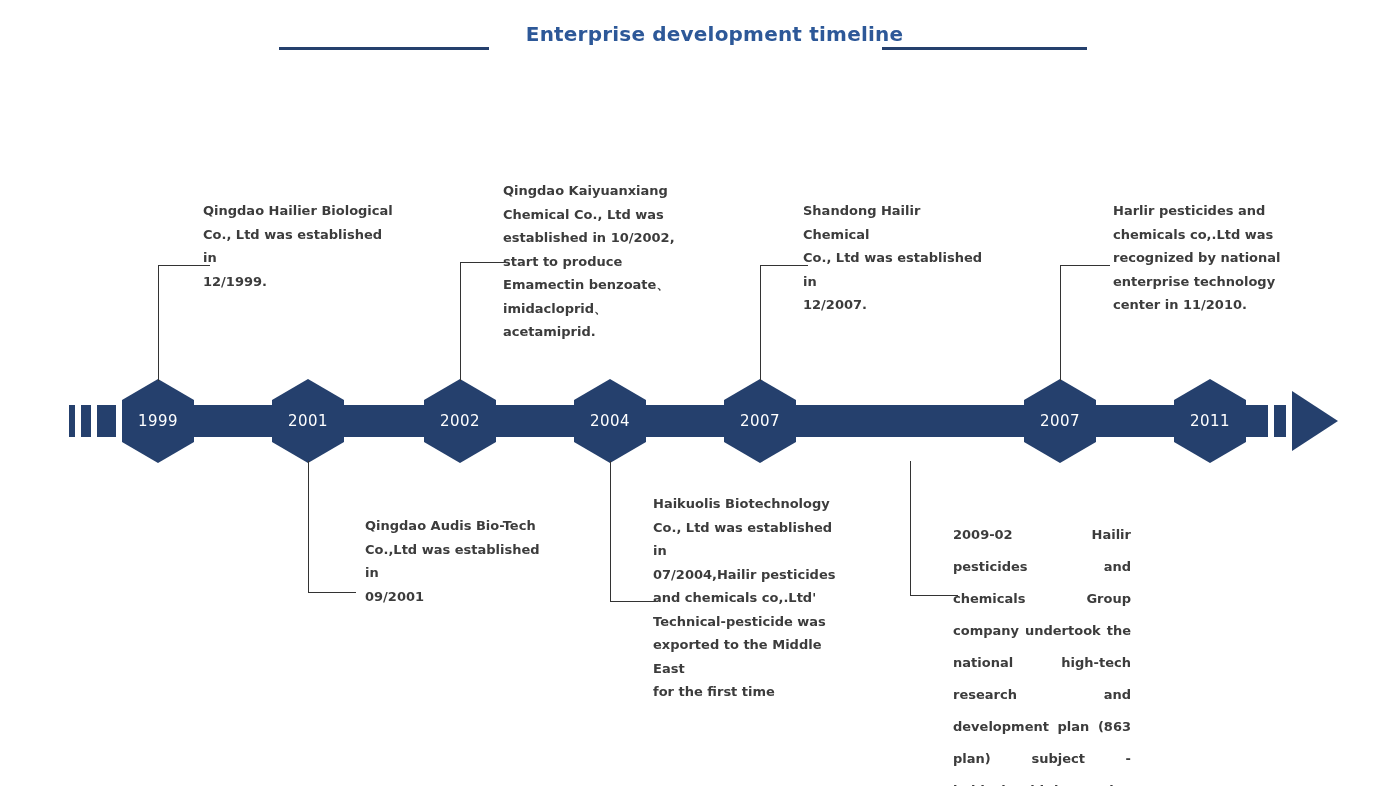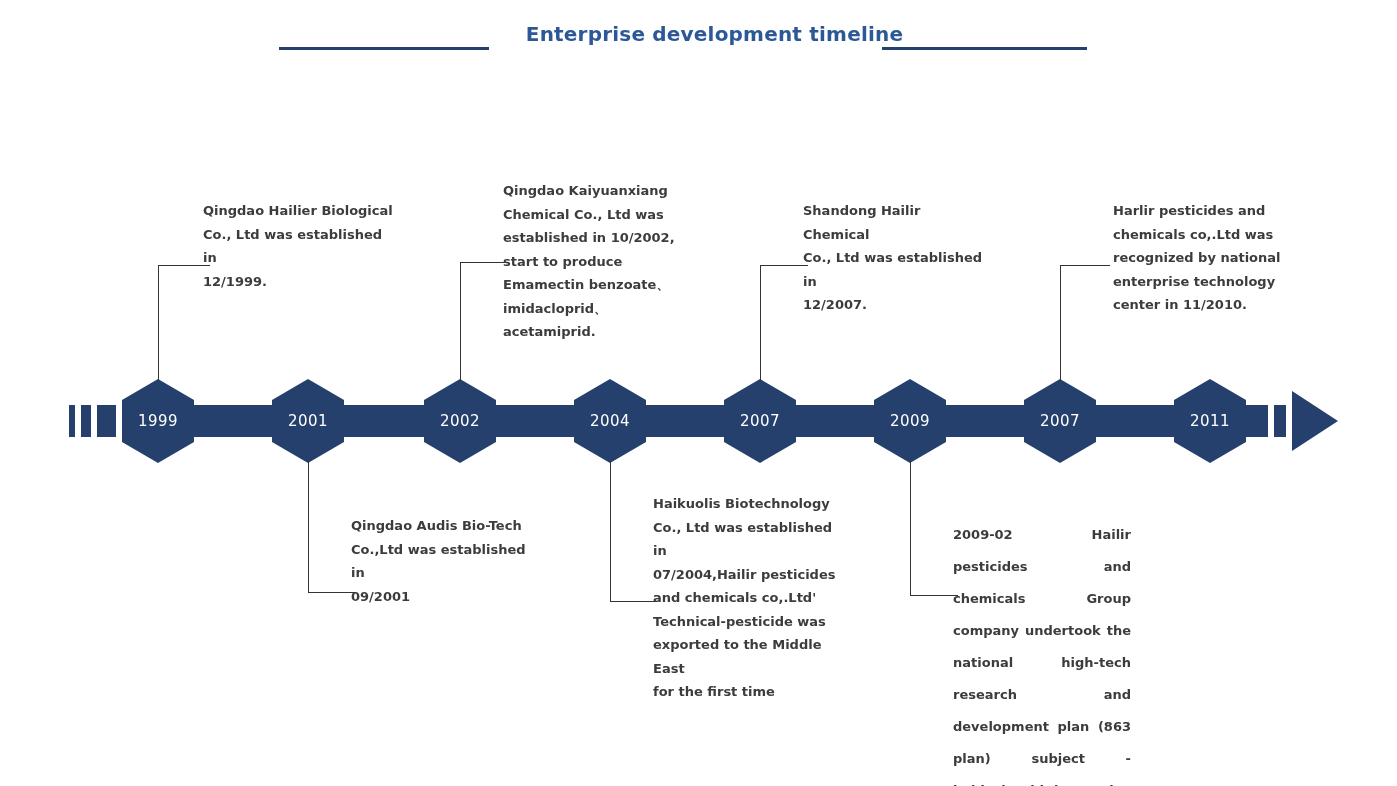--- a/index.html
+++ b/index.html
@@ -144,21 +144,20 @@
 
   <div class="bar-seg" id="dash-r1"></div>
   <div class="bar-seg" id="dash-r2"></div>
   <div id="arrow-head"></div>
 
   <div class="hex" style="left:122px">1999</div>
   <div class="hex" style="left:272px">2001</div>
   <div class="hex" style="left:424px">2002</div>
   <div class="hex" style="left:574px">2004</div>
   <div class="hex" style="left:724px">2007</div>
-  <div class="hex" style="left:874px">2009</div>
   <div class="hex" style="left:1024px">2007</div>
   <div class="hex" style="left:1174px">2011</div>
 
   <div class="leader">
     <div class="vert" style="left:158px; top:265px; height:116px;"></div>
     <div class="horiz" style="left:158px; top:265px; width:52px;"></div>
   </div>
 
   <div class="leader">
     <div class="vert" style="left:308px; top:461px; height:132px;"></div>
@@ -188,21 +187,21 @@
   <div class="leader">
     <div class="vert" style="left:1060px; top:265px; height:116px;"></div>
     <div class="horiz" style="left:1060px; top:265px; width:50px;"></div>
   </div>
 </div>
 
 <div class="evt-text" style="left:203px; top:199px; width:190px;">Qingdao Hailier Biological
 Co., Ltd was established in
 12/1999.</div>
 
-<div class="evt-text" style="left:351px; top:514px; width:185px;">Qingdao Audis Bio-Tech
+<div class="evt-text" style="left:365px; top:514px; width:185px;">Qingdao Audis Bio-Tech
 Co.,Ltd was established in
 09/2001</div>
 
 <div class="evt-text" style="left:503px; top:179px; width:195px;">Qingdao Kaiyuanxiang
 Chemical Co., Ltd was
 established in 10/2002,
 start to produce
 Emamectin benzoate、
 imidacloprid、 acetamiprid.</div>
 

